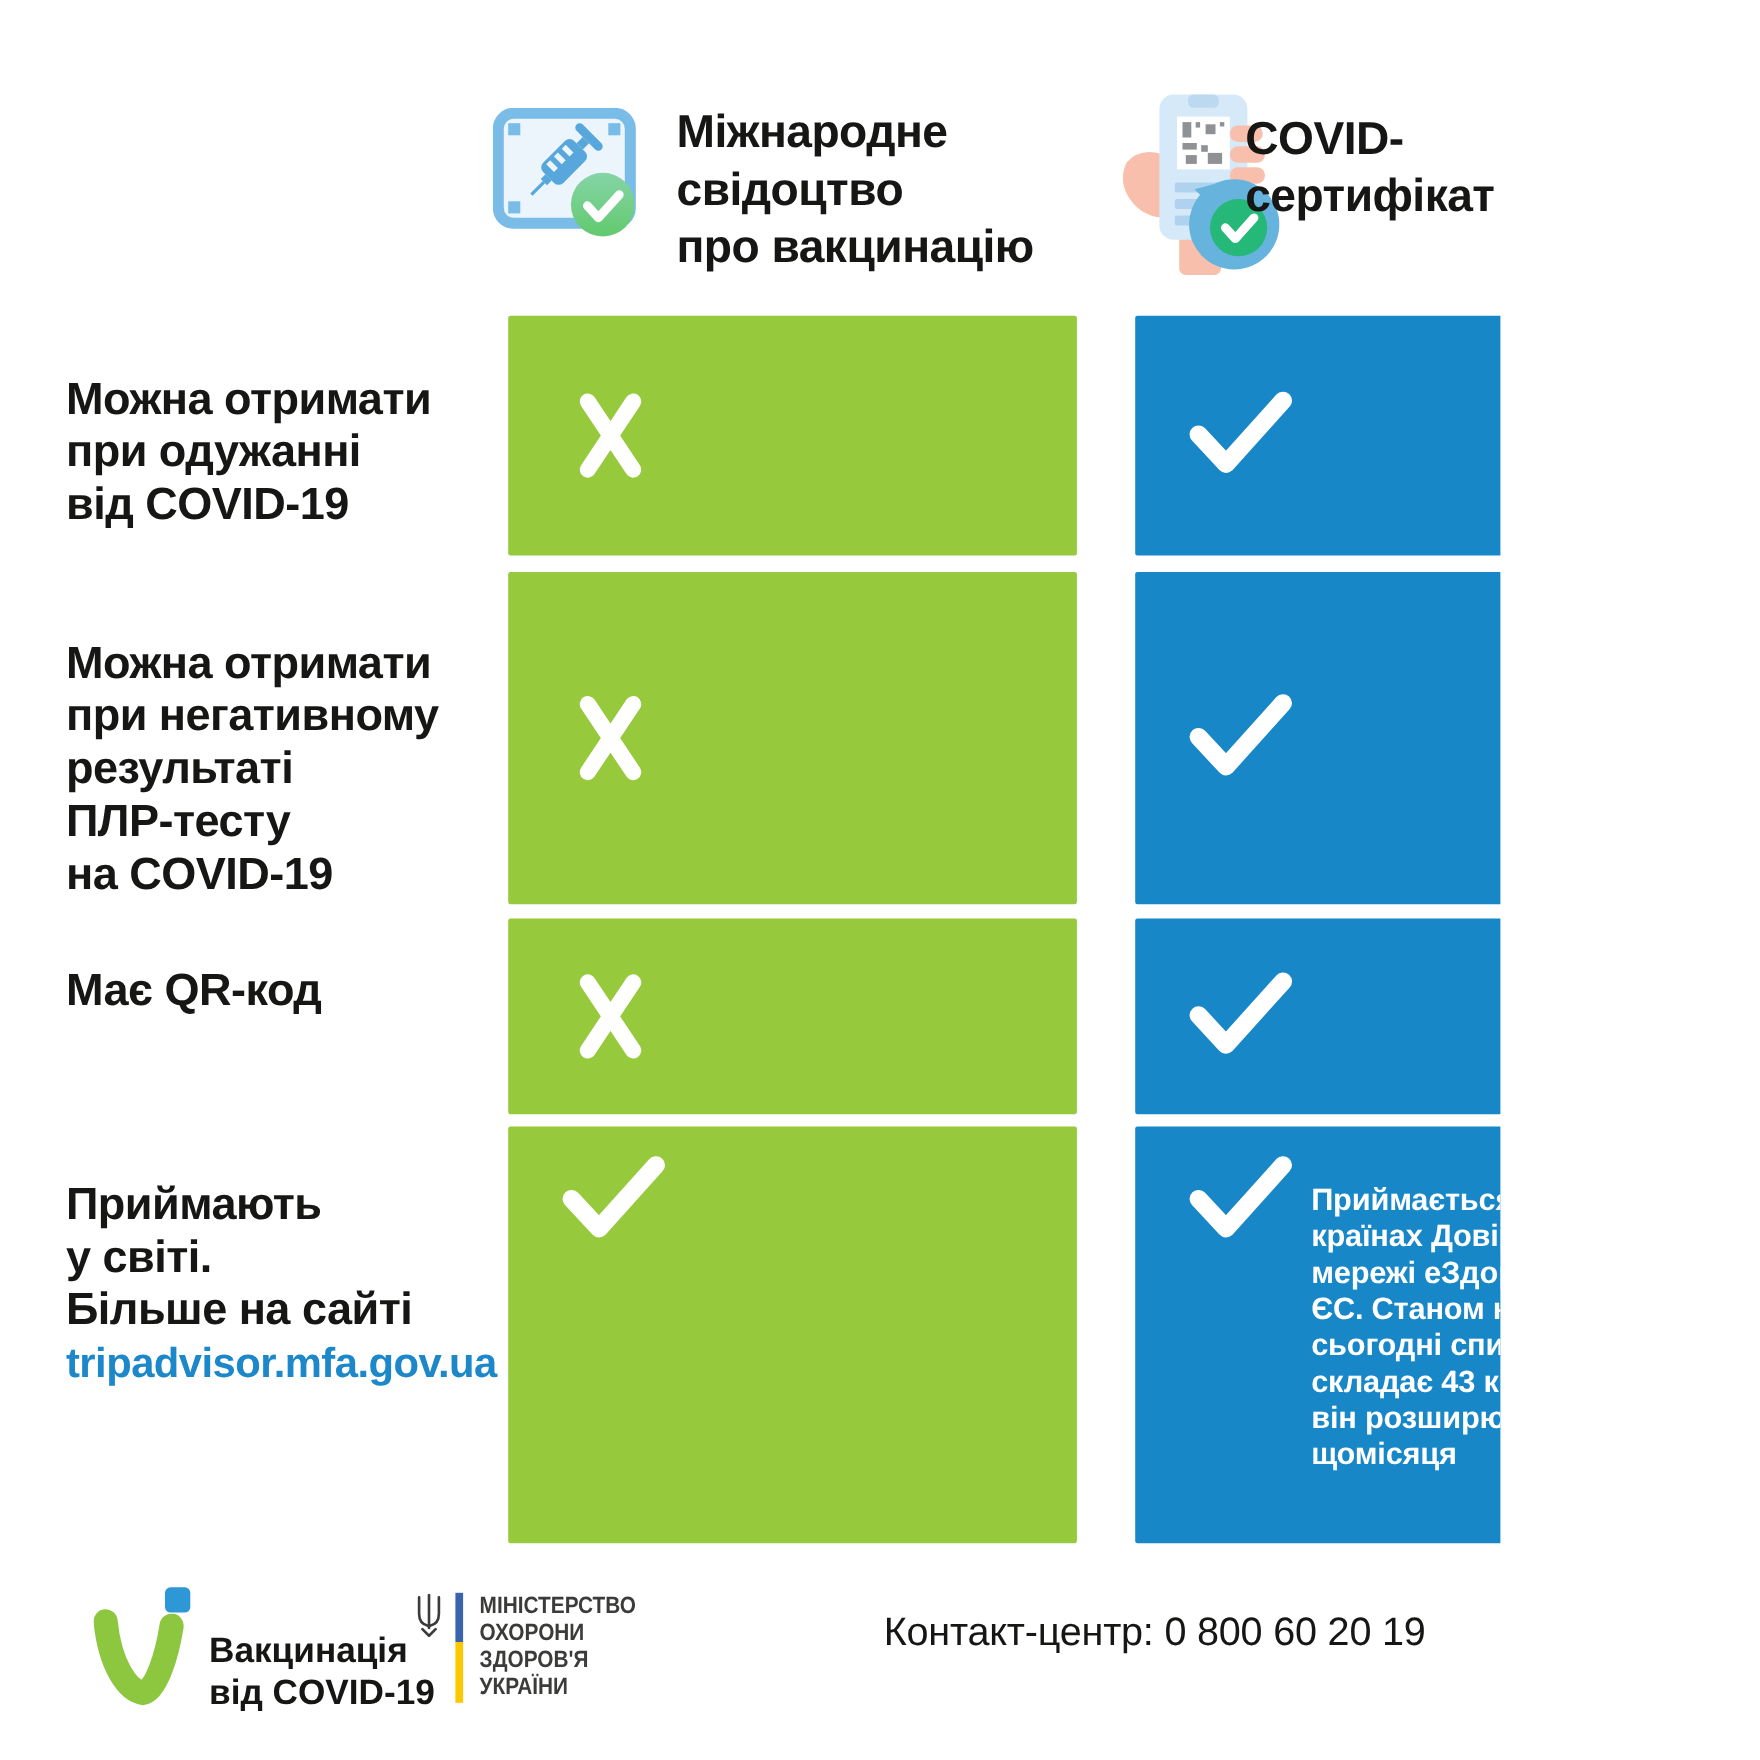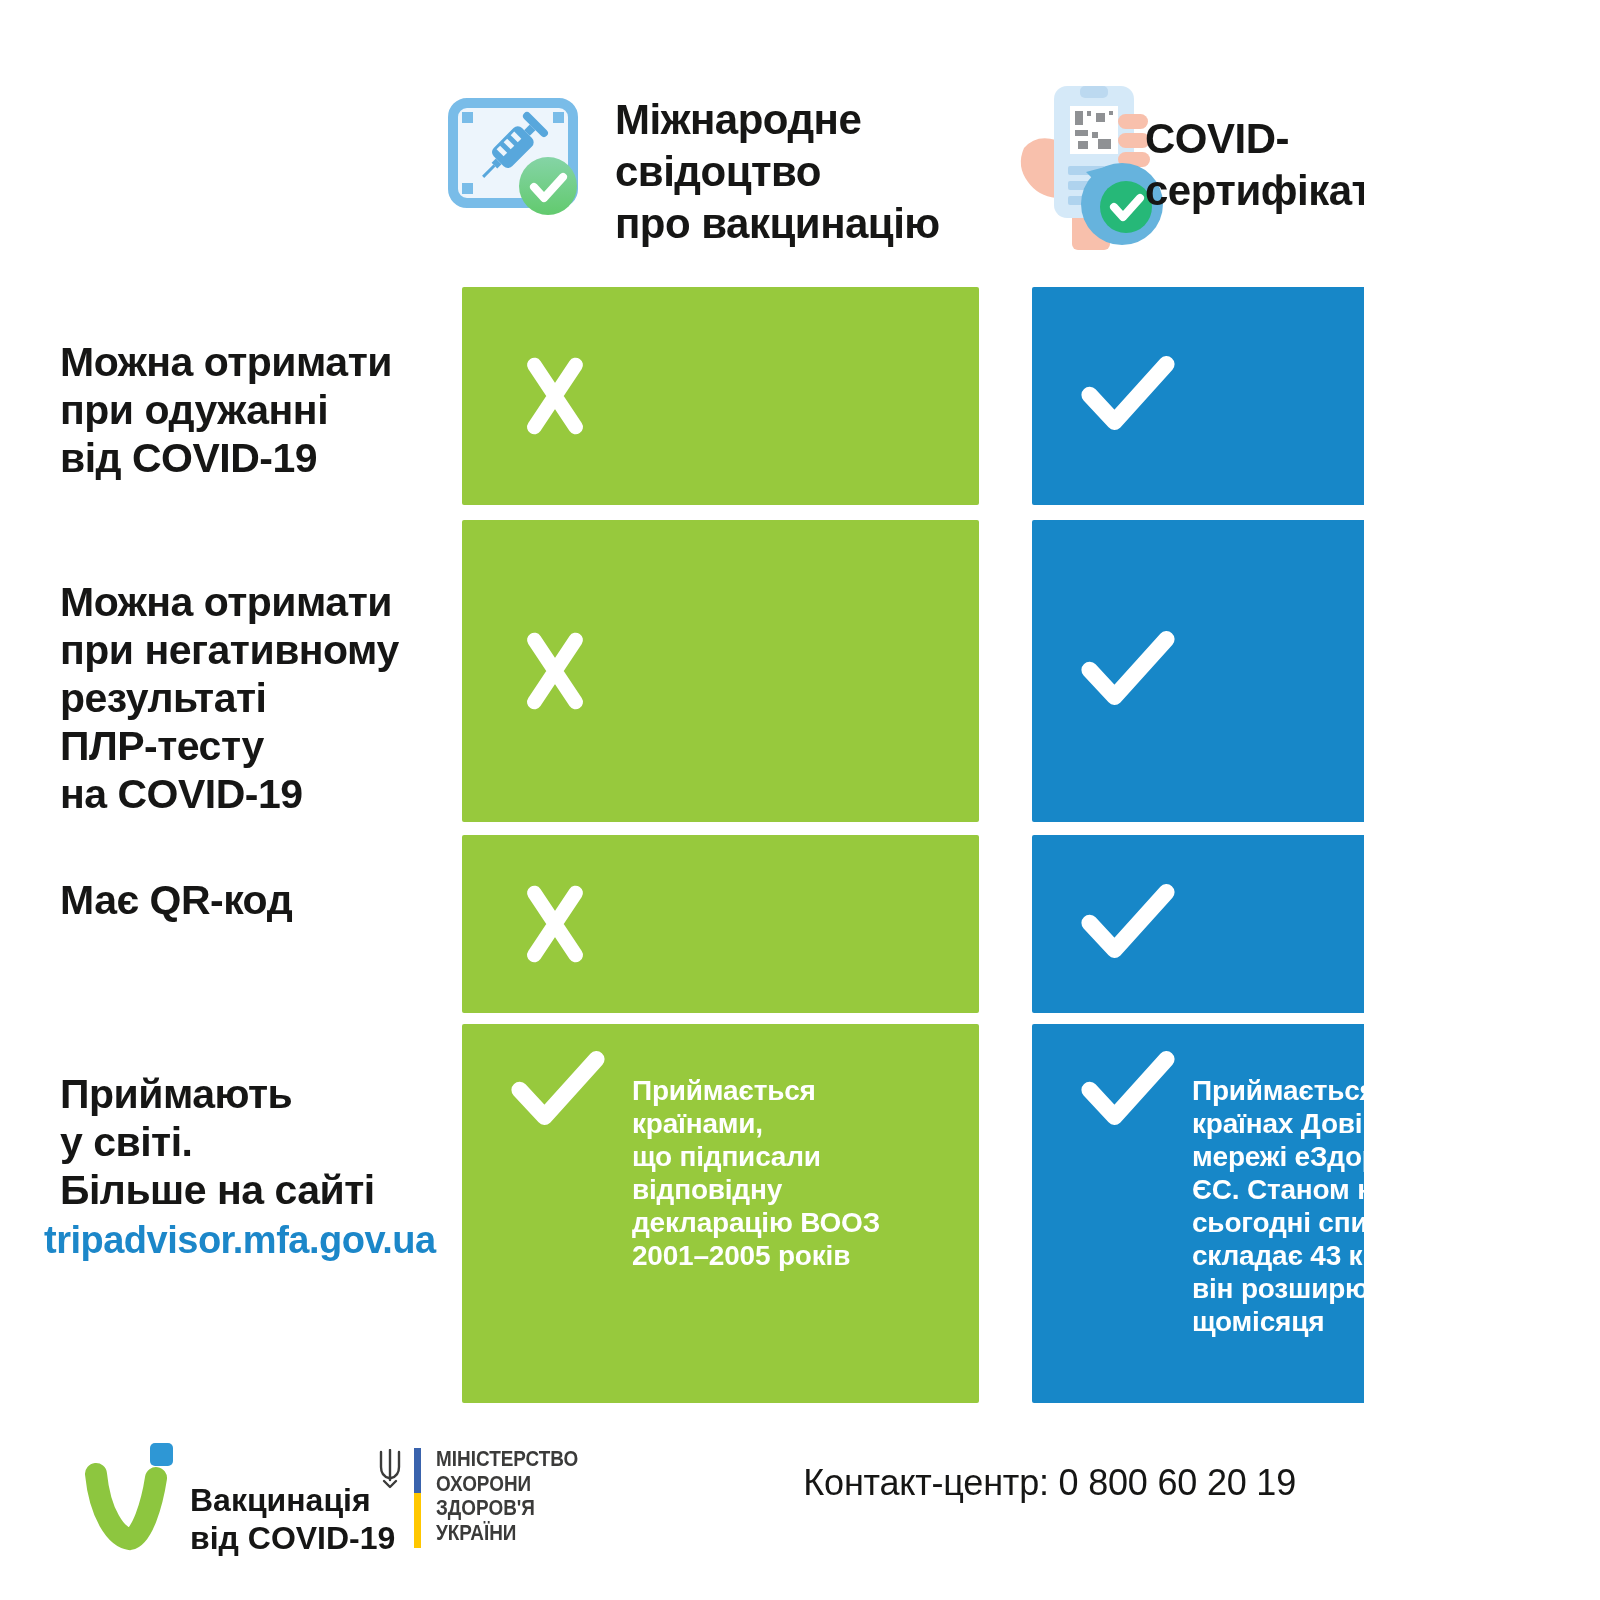--- a/index.html
+++ b/index.html
@@ -14,21 +14,21 @@
   .col-title{
     font-size:42px;font-weight:700;line-height:1.24;letter-spacing:-0.5px;color:var(--text);
   }
 
   
   .row-label{
     left:60px;width:412px;font-size:41px;font-weight:700;line-height:48px;
     letter-spacing:-0.5px;color:var(--text);
   }
   .site-link{
-    left:44px;top:1219px;font-size:38px;font-weight:700;letter-spacing:-0.5px;
+    left:60px;top:1219px;font-size:38px;font-weight:700;letter-spacing:-0.5px;
     color:var(--link);text-decoration:none;display:block;
   }
 
   
   .cell{position:absolute;border-radius:2px;}
   .cell.green{left:462px;width:517px;background:var(--green);}
   .cell.blue{left:1032px;width:530px;background:var(--blue);}
   .row1{top:287px;height:218px;}
   .row2{top:520px;height:302px;}
   .row3{top:835px;height:178px;}
@@ -124,21 +124,21 @@
       <rect x="104" y="36" width="30" height="15" rx="7.5"></rect>
       <rect x="104" y="55" width="32" height="15" rx="7.5"></rect>
       <rect x="104" y="74" width="32" height="15" rx="7.5"></rect>
       <rect x="104" y="93" width="28" height="15" rx="7.5"></rect>
     </g>
     <path d="M72 94 L102 86 L94 116 Z" fill="#66B3DD"></path>
     <circle cx="108" cy="126" r="41" fill="#66B3DD"></circle>
     <circle cx="112" cy="129" r="26" fill="#26B878"></circle>
     <path d="M100 129 l9 10 l17 -19" fill="none" stroke="#fff" stroke-width="8" stroke-linecap="round" stroke-linejoin="round"></path>
   </svg>
-  <h2 class="abs col-title pre" style="left:1132px;top:100px;margin:13px;">COVID-
+  <h2 class="abs col-title pre" style="left:1132px;top:100px;margin:0;">COVID-
 сертифікат</h2>
 
   <div class="abs row-label pre" style="top:338px;">Можна отримати
 при одужанні
 від COVID-19</div>
   <div class="abs row-label pre" style="top:578px;">Можна отримати
 при негативному
 результаті
 ПЛР-тесту
 на COVID-19</div>
@@ -185,26 +185,20 @@
     <svg class="mark check-icon" viewBox="0 0 100 80">
       <path d="M10 42 L36 70 L90 10" stroke="#fff" stroke-width="17" stroke-linecap="round" stroke-linejoin="round" fill="none"></path>
     </svg>
   </div>
 
   <div class="cell green row4 check">
 
     <svg class="mark check-icon" viewBox="0 0 100 80">
       <path d="M10 42 L36 70 L90 10" stroke="#fff" stroke-width="17" stroke-linecap="round" stroke-linejoin="round" fill="none"></path>
     </svg>
-    <div class="cell-note note-intl pre">Приймається
-країнами,
-що підписали
-відповідну
-декларацію ВООЗ
-2001–2005 років</div>
   </div>
   <div class="cell blue row4 check">
 
     <svg class="mark check-icon" viewBox="0 0 100 80">
       <path d="M10 42 L36 70 L90 10" stroke="#fff" stroke-width="17" stroke-linecap="round" stroke-linejoin="round" fill="none"></path>
     </svg>
     <div class="cell-note note-covid pre">Приймається у всіх
 країнах Довірчої
 мережі еЗдоров'я
 ЄС. Станом на

